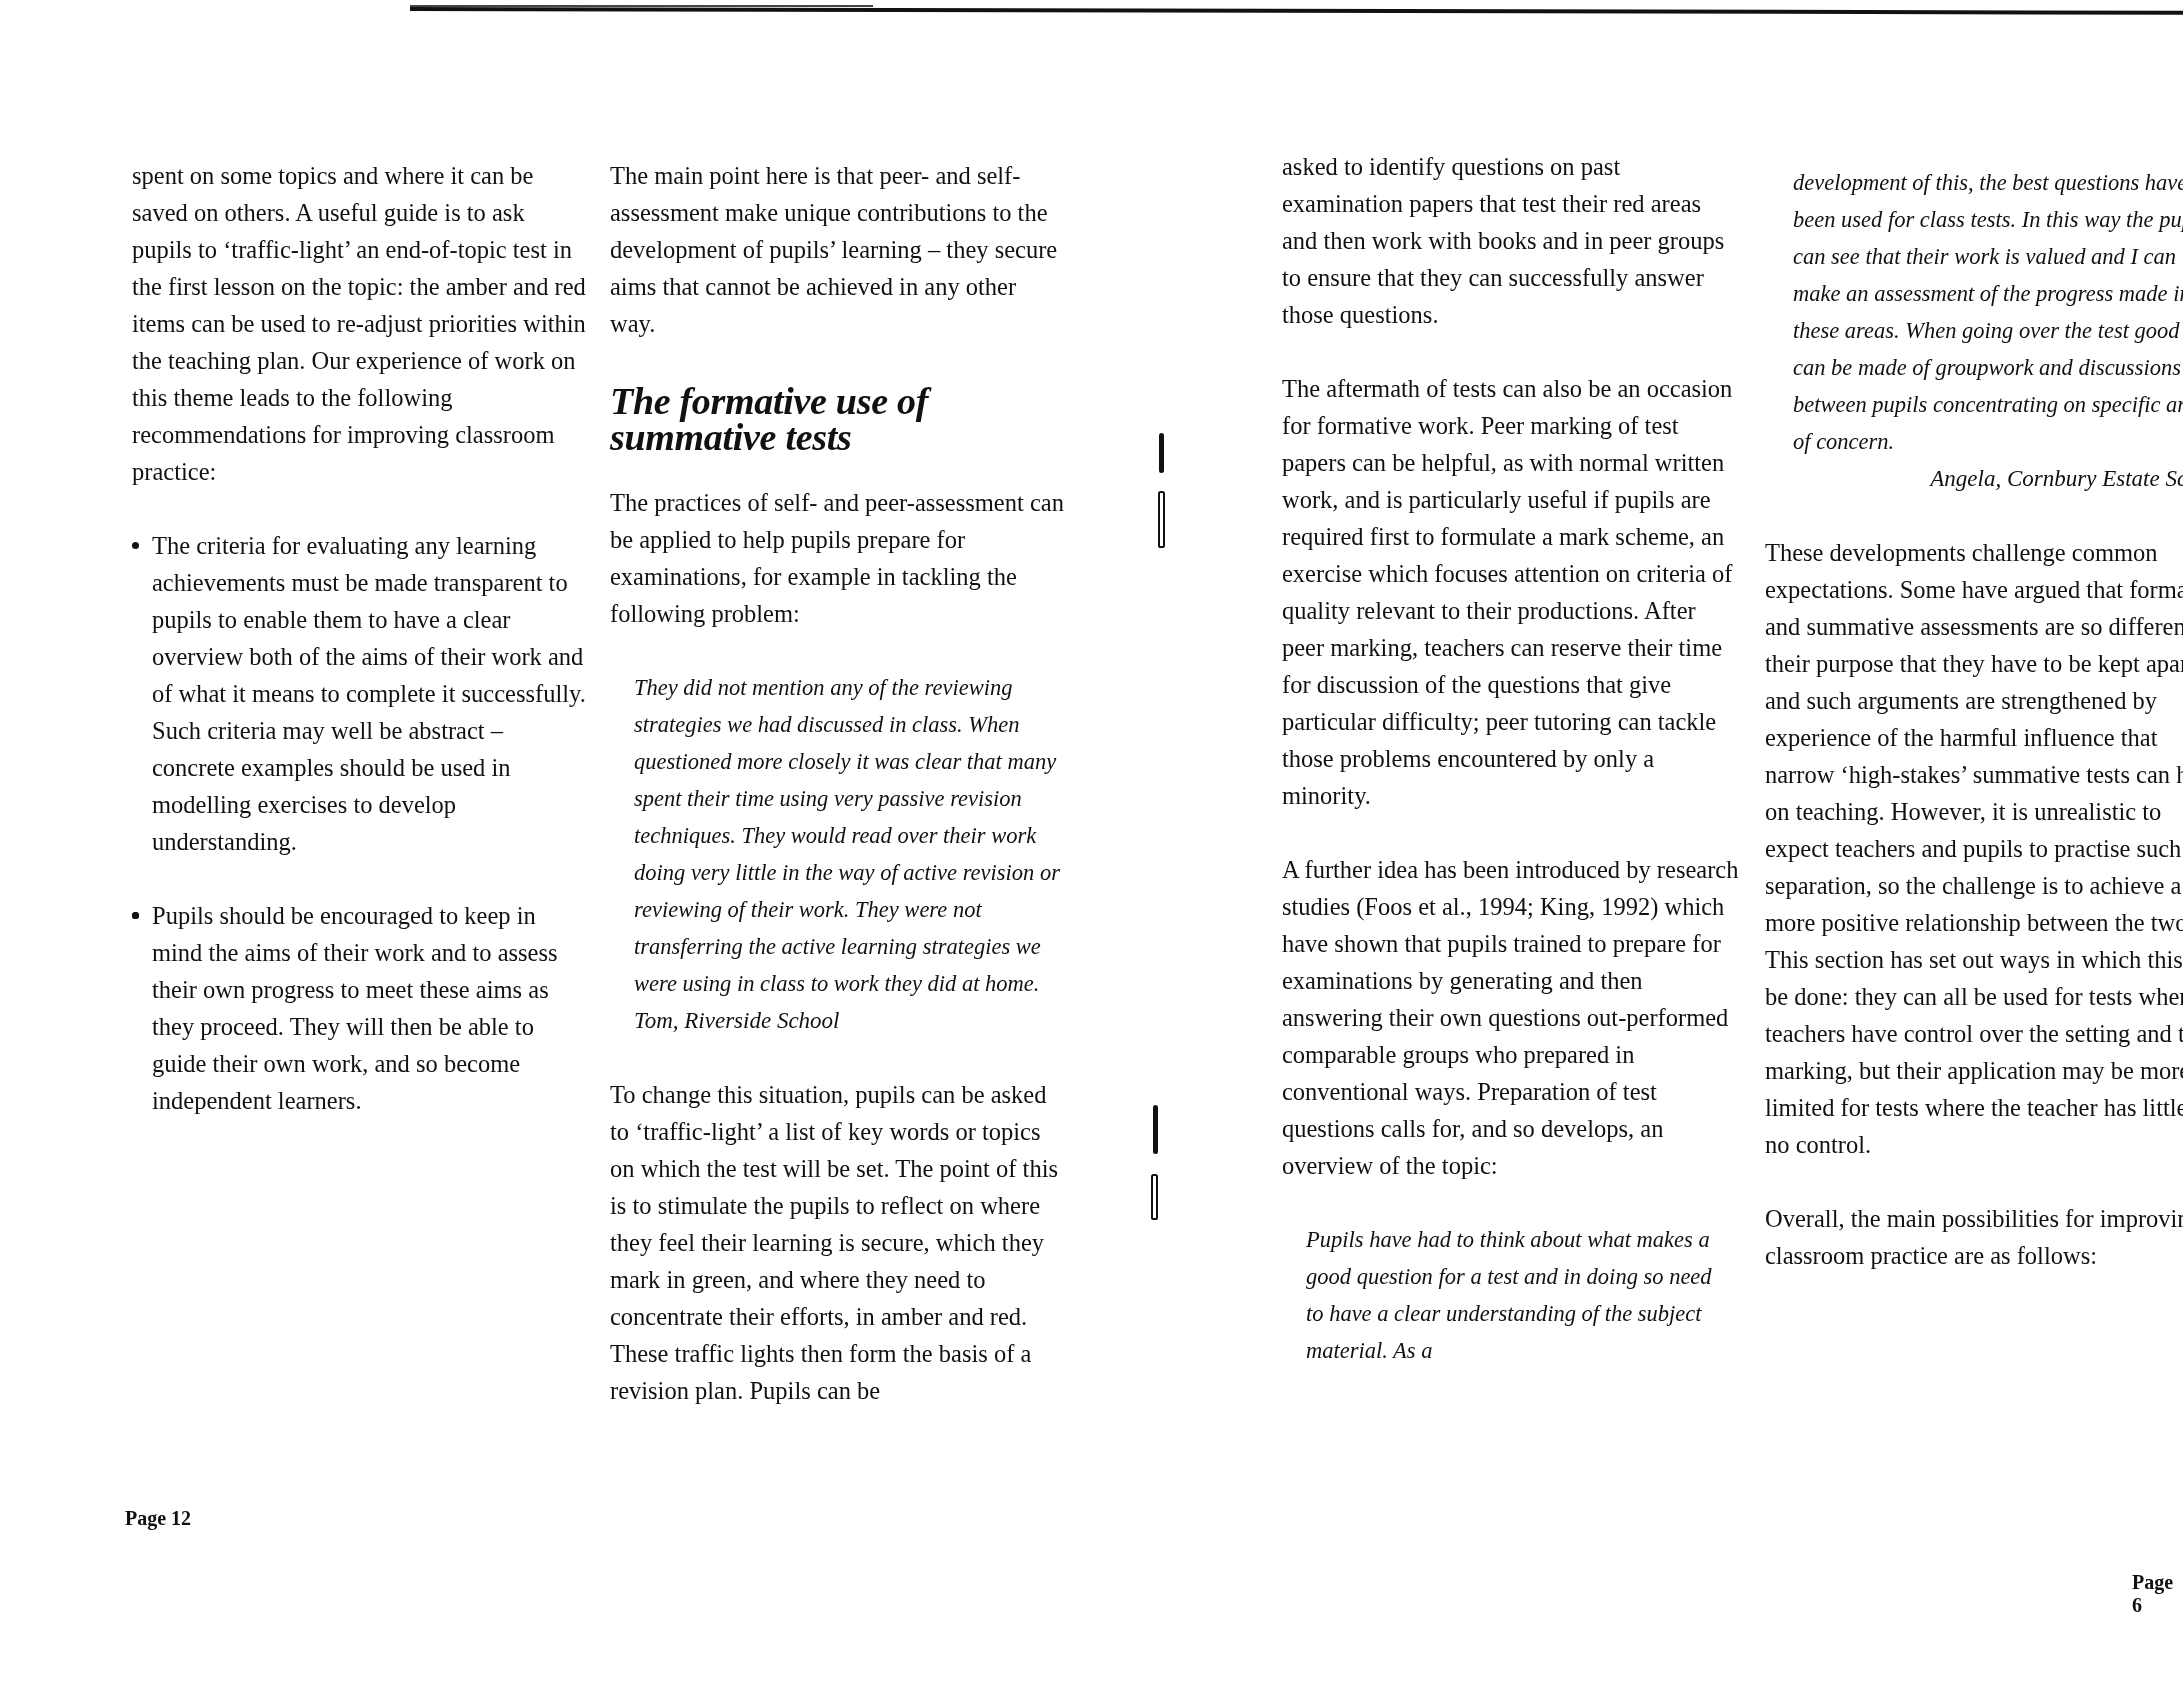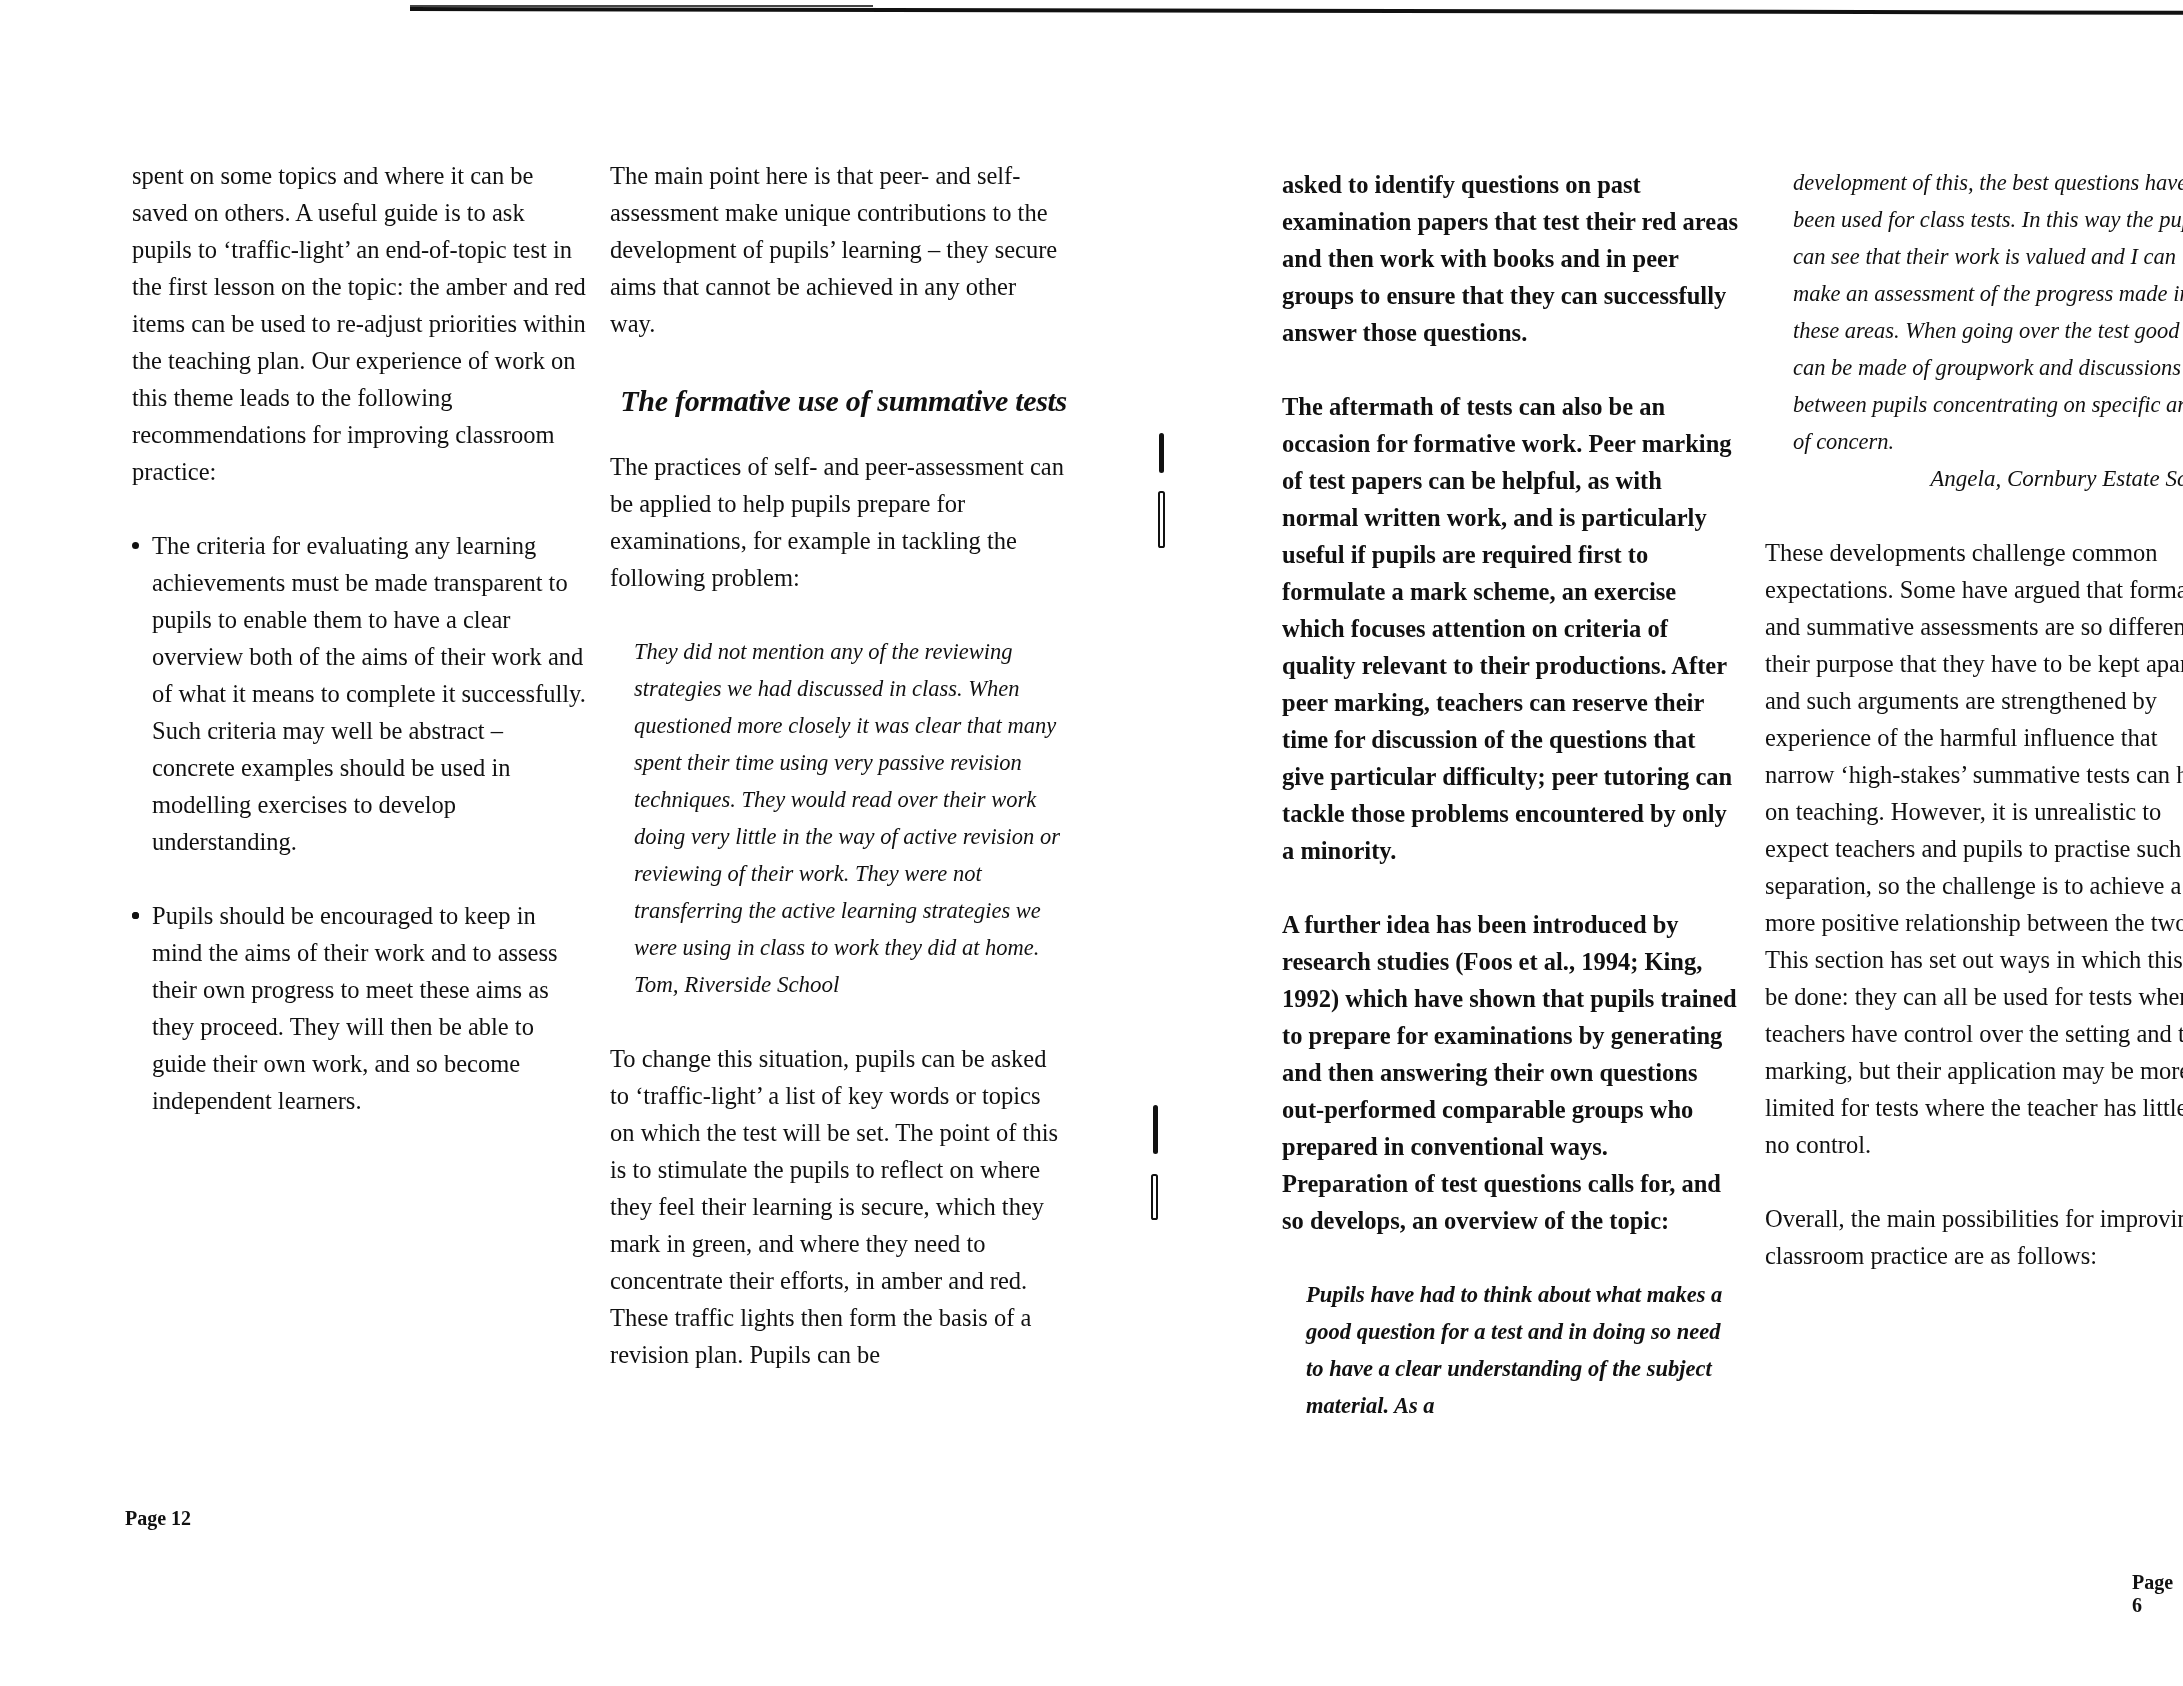--- a/index.html
+++ b/index.html
@@ -13,33 +13,32 @@
       background: #111; transform: rotate(0.12deg); transform-origin: left center;
     }
     .top-rule-thin {
       position: absolute; left: 410px; top: 5.3px; width: 463px; height: 1.3px; background: #444;
     }
     .col { position: absolute; font-size: 24.5px; line-height: 37px; }
     .col p { margin: 0; }
     .col .gap { height: 37px; }
     .col1 { left: 132px; top: 157px; width: 457px; }
     .col2 { left: 610px; top: 157px; width: 457px; }
-    .col3 { left: 1282px; top: 166px; width: 457px; font-weight: bold; }
+    .col3 { left: 1282px; top: 148px; width: 457px; }
     .col4 { left: 1765px; top: 164px; width: 463px; }
 
     .bullets { list-style: none; margin: 0; padding: 0; }
     .bullets li { position: relative; padding-left: 20px; margin: 0 0 37px 0; }
     .bullets li .dot {
       position: absolute; left: 0; top: 14.6px; width: 7.3px; height: 7.3px;
       border-radius: 50%; background: #111;
     }
     .heading {
-      font-style: italic; font-size: 30px; line-height: 36px; margin: 0 0 29px 0;
+      font-style: italic; font-size: 38px; line-height: 36px; margin: 0 0 29px 0;
       letter-spacing: -0.3px;
-      text-align: right;
     }
     .quote {
       font-style: italic; font-size: 22.5px; line-height: 37px; padding-left: 24px;
       padding-right: 6.6px;
     }
     .quote-attr { font-style: italic; font-size: 23px; }
     .col4 .quote { padding-left: 33px; padding-right: 0; }
     .col4 .quote-attr { text-align: right; padding-right: 0; }
     .page-num {
       position: absolute; font-size: 20px; font-weight: bold;

